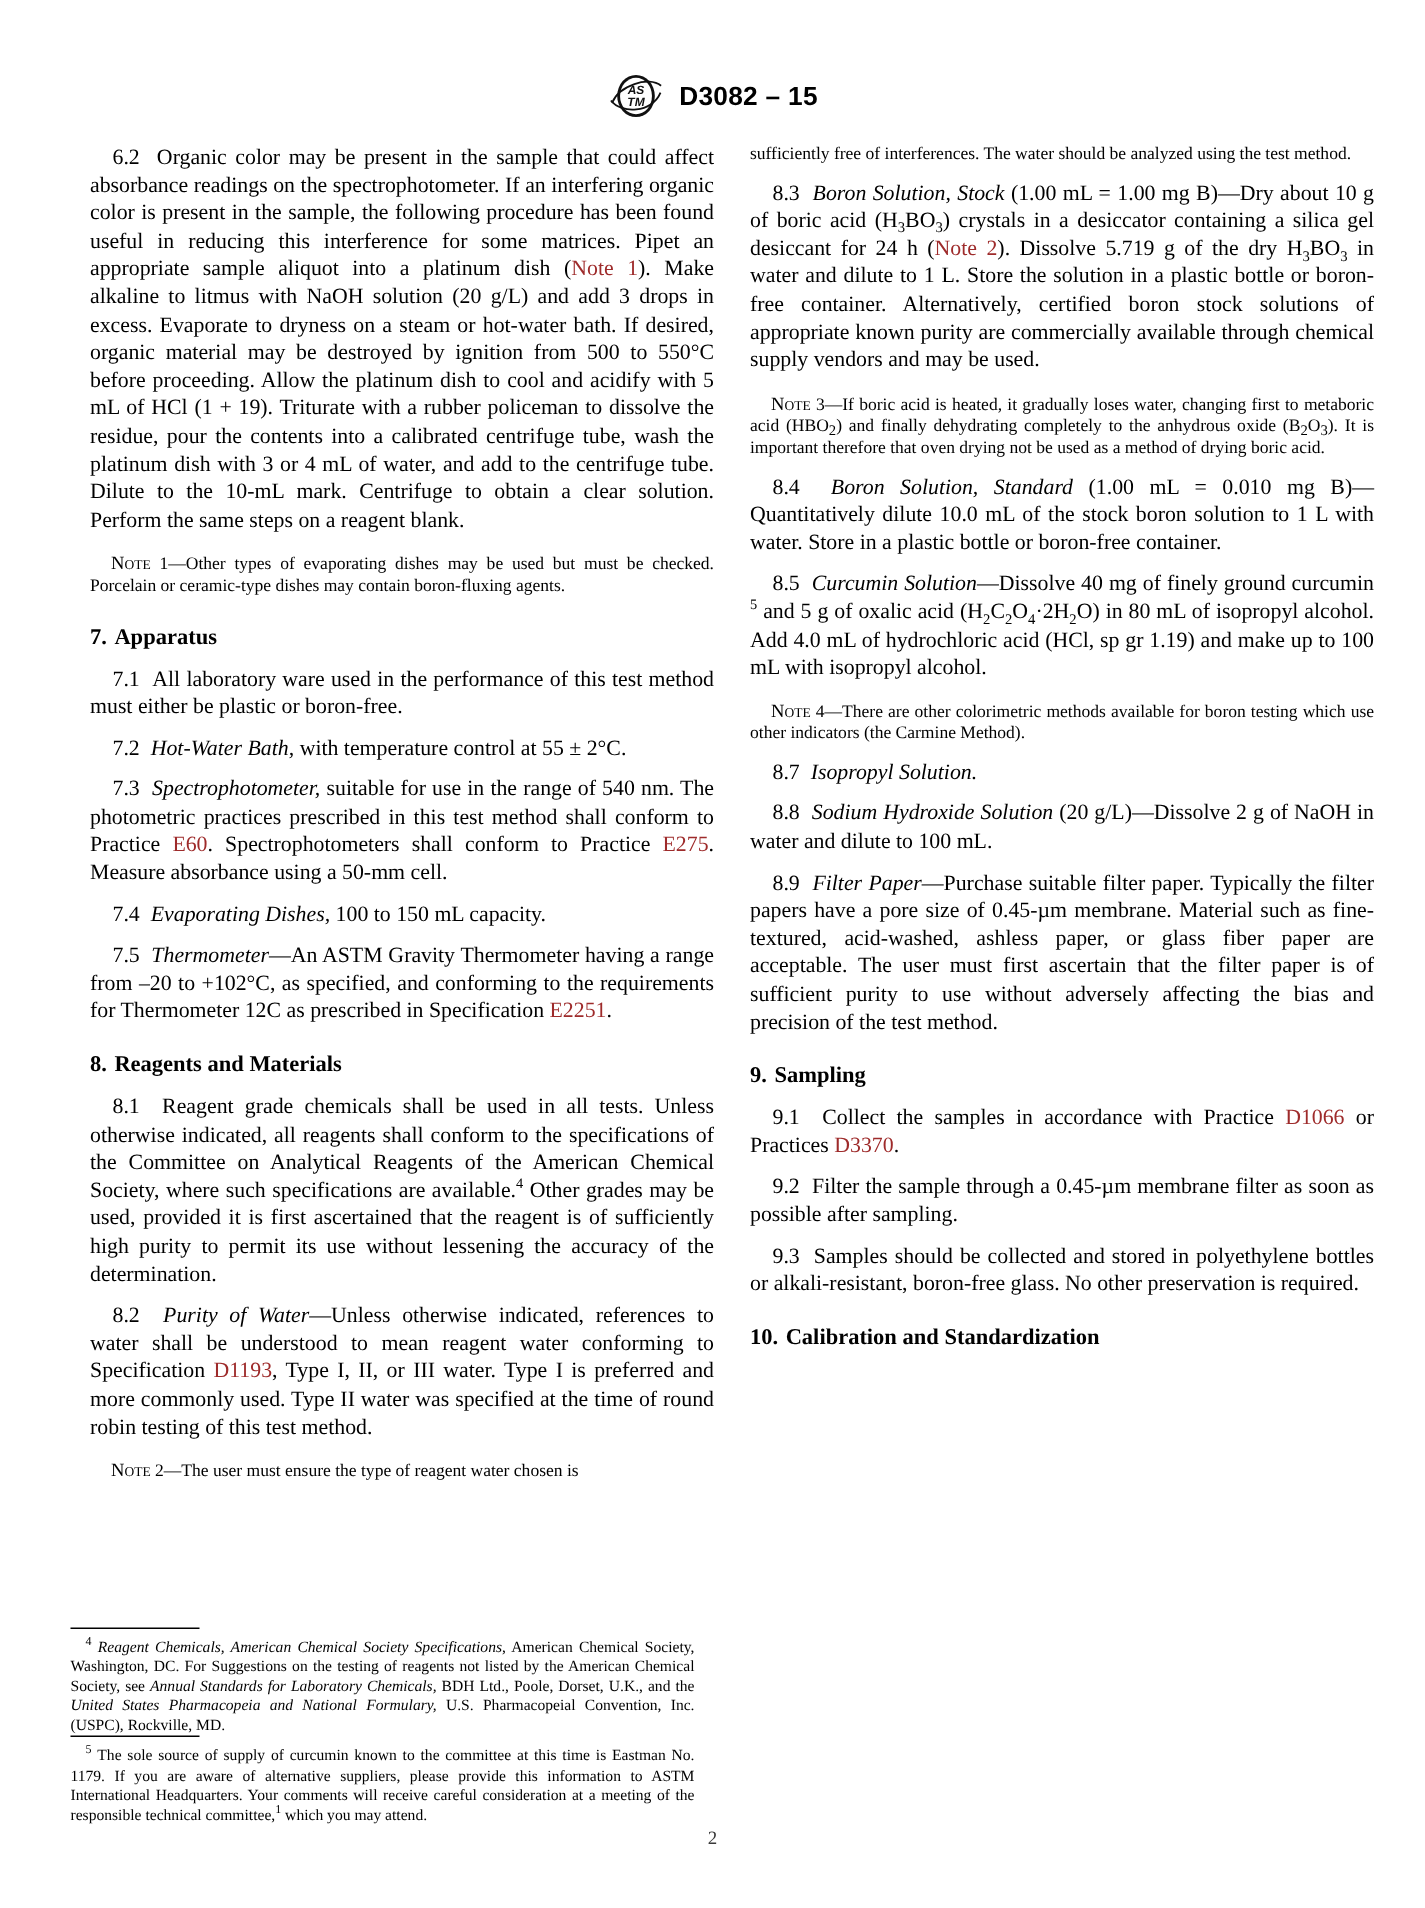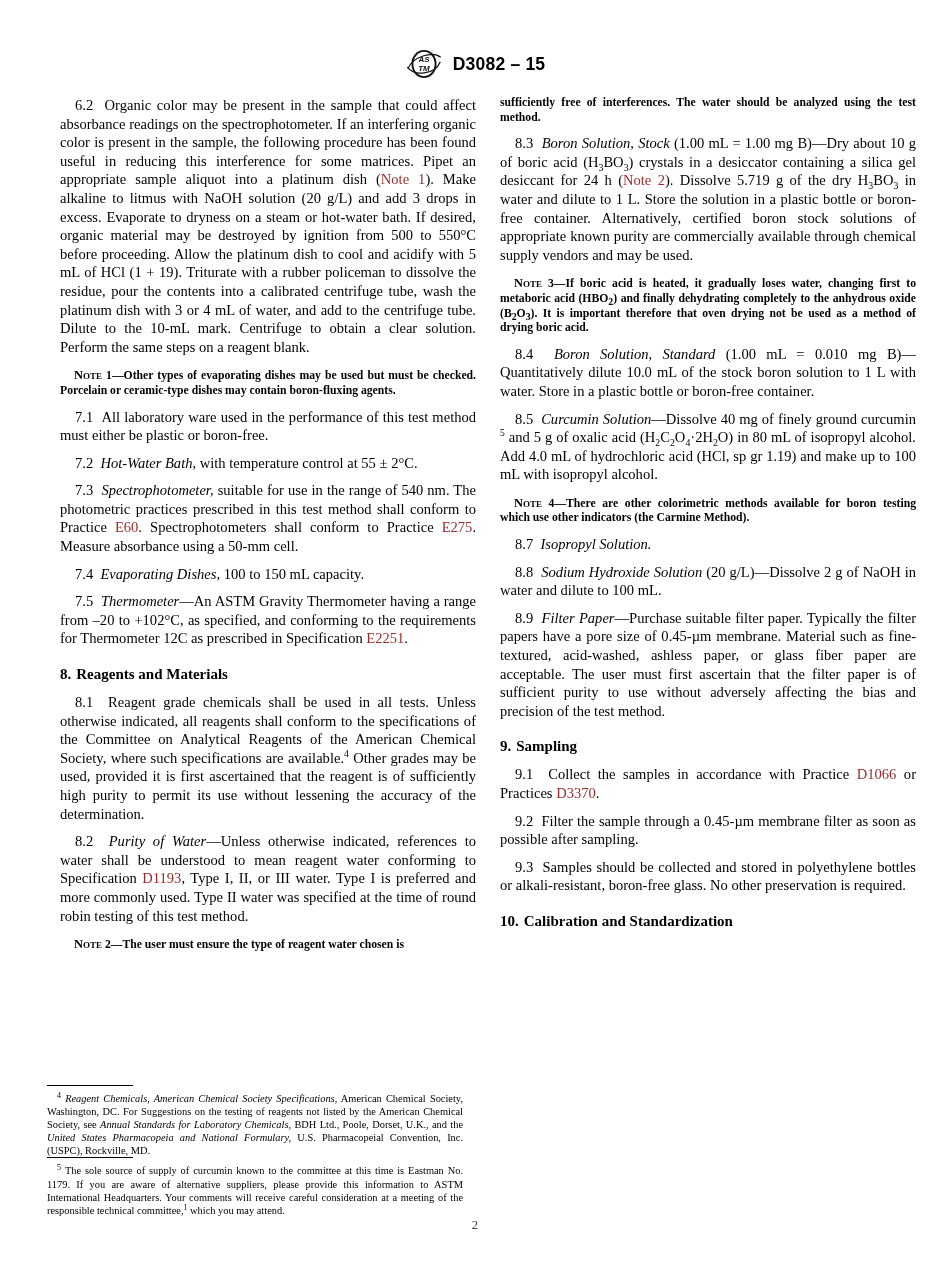--- a/index.html
+++ b/index.html
@@ -92,21 +92,20 @@
   }
   h3.section .num { margin-right: 5px; }
 
   
   p.note {
     font-size: 11.7px;
     line-height: 14.6px;
     text-indent: 14px;
     margin-top: 12px;
     text-align: justify;
-    font-weight: bold;
   }
   .note-label {
     font-variant: small-caps;
     font-size: 12.4px;
   }
 
   i, .it { font-style: italic; }
 
   .xref {
     color: #9E2B2B;
@@ -185,20 +184,21 @@
   </div>
 
   <div class="columns">
 
     <div class="col col-left">
 
       <p class="para first"><span>6.2</span>&nbsp;&nbsp;<span>Organic color may be present in the sample that could affect absorbance readings on the spectrophotometer. If an interfering organic color is present in the sample, the following procedure has been found useful in reducing this interference for some matrices. Pipet an appropriate sample aliquot into a platinum dish (</span><span class="xref">Note 1</span><span>). Make alkaline to litmus with NaOH solution (20 g/L) and add 3 drops in excess. Evaporate to dryness on a steam or hot-water bath. If desired, organic material may be destroyed by ignition from 500 to 550°C before proceeding. Allow the platinum dish to cool and acidify with 5 mL of HCl (1 + 19). Triturate with a rubber policeman to dissolve the residue, pour the contents into a calibrated centrifuge tube, wash the platinum dish with 3 or 4 mL of water, and add to the centrifuge tube. Dilute to the 10-mL mark. Centrifuge to obtain a clear solution. Perform the same steps on a reagent blank.</span></p>
 
       <p class="note"><span class="note-label">Note</span>&nbsp;<span>1</span><span>—Other types of evaporating dishes may be used but must be checked. Porcelain or ceramic-type dishes may contain boron-fluxing agents.</span></p>
 
+      <h3 class="section"><span class="num">7.</span><span>Apparatus</span></h3>
 
       <p class="para"><span>7.1</span>&nbsp;&nbsp;<span>All laboratory ware used in the performance of this test method must either be plastic or boron-free.</span></p>
 
       <p class="para"><span>7.2</span>&nbsp;&nbsp;<i>Hot-Water Bath,</i>&nbsp;<span>with temperature control at 55 ± 2°C.</span></p>
 
       <p class="para"><span>7.3</span>&nbsp;&nbsp;<i>Spectrophotometer,</i>&nbsp;<span>suitable for use in the range of 540 nm. The photometric practices prescribed in this test method shall conform to Practice </span><span class="xref">E60</span><span>. Spectrophotometers shall conform to Practice </span><span class="xref">E275</span><span>. Measure absorbance using a 50-mm cell.</span></p>
 
       <p class="para"><span>7.4</span>&nbsp;&nbsp;<i>Evaporating Dishes,</i>&nbsp;<span>100 to 150 mL capacity.</span></p>
 
       <p class="para"><span>7.5</span>&nbsp;&nbsp;<i>Thermometer</i><span>—An ASTM Gravity Thermometer having a range from –20 to +102°C, as specified, and conforming to the requirements for Thermometer 12C as prescribed in Specification </span><span class="xref">E2251</span><span>.</span></p>

